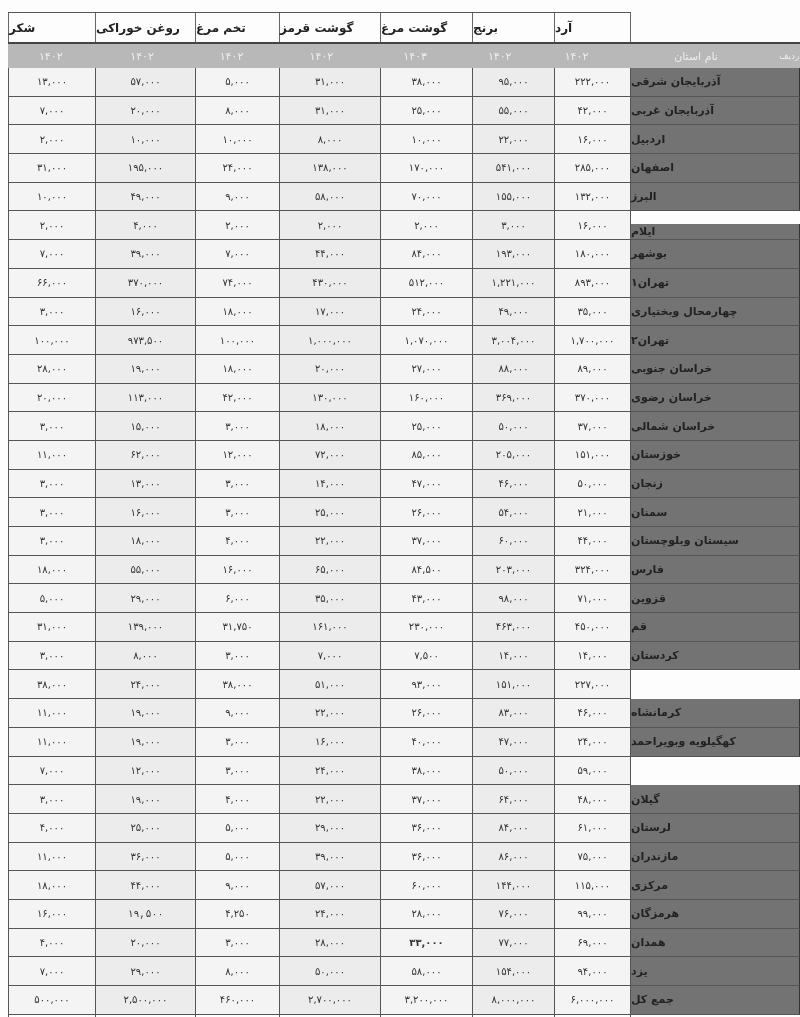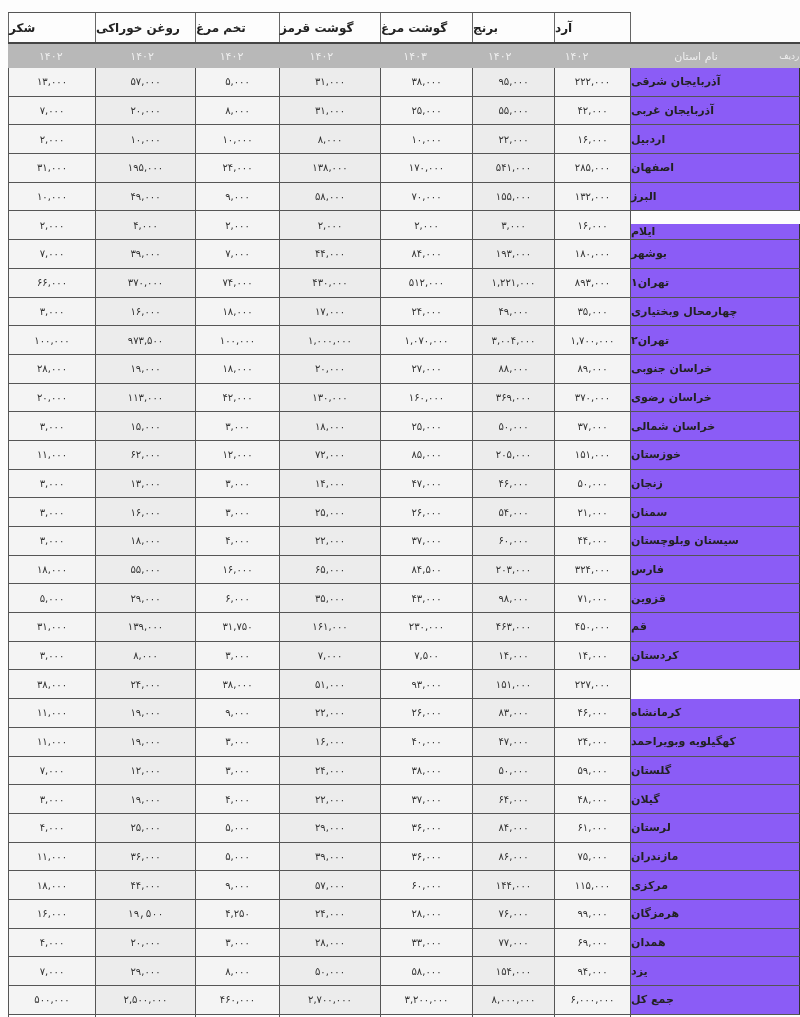--- a/index.html
+++ b/index.html
@@ -18,21 +18,21 @@
                font-size:11px; color:#eee; box-sizing:border-box; }
   .rows { position:absolute; top:68px; left:8px; }
   .row { display:flex; direction:ltr; height:28.7px; }
   .cell { box-sizing:border-box; border-right:1.2px solid #555; border-bottom:1.2px solid #555;
           display:flex; align-items:center; justify-content:center; font-size:10px; color:#333;
           background:#f4f4f4; }
   .cell.c0 { border-left:1.2px solid #555; }
   .cell.alt { background:#ececec; }
   .prov { box-sizing:border-box; border-bottom:1.2px solid #555; border-right:2px solid #333;
           display:flex; align-items:center; justify-content:flex-end; padding-right:4px;
-          font-size:11px; font-weight:bold; direction:rtl; background:#8b5cf6; }
+          font-size:11px; font-weight:bold; direction:rtl; background:#737373; }
   .last-row .cell { border-bottom:2px solid #333; }
 </style>
 </head>
 <body>
 
 <div class="page">
   <div class="head-row" id="headRow">
       <div class="head-cell" style="width: 88px;">شکر</div>
       <div class="head-cell" style="width: 100px;">روغن خوراکی</div>
       <div class="head-cell" style="width: 84px;">تخم مرغ</div>
@@ -293,21 +293,20 @@
         <div class="prov" style="width: 170px;">کهگیلویه وبویراحمد</div>
       </div>
       <div class="row">
         <div class="cell c0" style="width: 88px;">۷,۰۰۰</div>
         <div class="cell c1 alt" style="width: 100px;">۱۲,۰۰۰</div>
         <div class="cell c2" style="width: 84px;">۳,۰۰۰</div>
         <div class="cell c3 alt" style="width: 101px;">۲۴,۰۰۰</div>
         <div class="cell c4" style="width: 92px;">۳۸,۰۰۰</div>
         <div class="cell c5 alt" style="width: 82px;">۵۰,۰۰۰</div>
         <div class="cell c6" style="width: 76px;">۵۹,۰۰۰</div>
-        <div class="prov" style="width: 170px;">گلستان</div>
       </div>
       <div class="row">
         <div class="cell c0" style="width: 88px;">۳,۰۰۰</div>
         <div class="cell c1 alt" style="width: 100px;">۱۹,۰۰۰</div>
         <div class="cell c2" style="width: 84px;">۴,۰۰۰</div>
         <div class="cell c3 alt" style="width: 101px;">۲۲,۰۰۰</div>
         <div class="cell c4" style="width: 92px;">۳۷,۰۰۰</div>
         <div class="cell c5 alt" style="width: 82px;">۶۴,۰۰۰</div>
         <div class="cell c6" style="width: 76px;">۴۸,۰۰۰</div>
         <div class="prov" style="width: 170px;">گیلان</div>
@@ -350,21 +349,21 @@
         <div class="cell c4" style="width: 92px;">۲۸,۰۰۰</div>
         <div class="cell c5 alt" style="width: 82px;">۷۶,۰۰۰</div>
         <div class="cell c6" style="width: 76px;">۹۹,۰۰۰</div>
         <div class="prov" style="width: 170px;">هرمزگان</div>
       </div>
       <div class="row">
         <div class="cell c0" style="width: 88px;">۴,۰۰۰</div>
         <div class="cell c1 alt" style="width: 100px;">۲۰,۰۰۰</div>
         <div class="cell c2" style="width: 84px;">۳,۰۰۰</div>
         <div class="cell c3 alt" style="width: 101px;">۲۸,۰۰۰</div>
-        <div class="cell c4" style="width: 92px;">۳۳,۰۰۰</div>
+        <div class="cell c4" style="width: 92px; font-weight: bold;">۳۳,۰۰۰</div>
         <div class="cell c5 alt" style="width: 82px;">۷۷,۰۰۰</div>
         <div class="cell c6" style="width: 76px;">۶۹,۰۰۰</div>
         <div class="prov" style="width: 170px;">همدان</div>
       </div>
       <div class="row">
         <div class="cell c0" style="width: 88px;">۷,۰۰۰</div>
         <div class="cell c1 alt" style="width: 100px;">۲۹,۰۰۰</div>
         <div class="cell c2" style="width: 84px;">۸,۰۰۰</div>
         <div class="cell c3 alt" style="width: 101px;">۵۰,۰۰۰</div>
         <div class="cell c4" style="width: 92px;">۵۸,۰۰۰</div>

